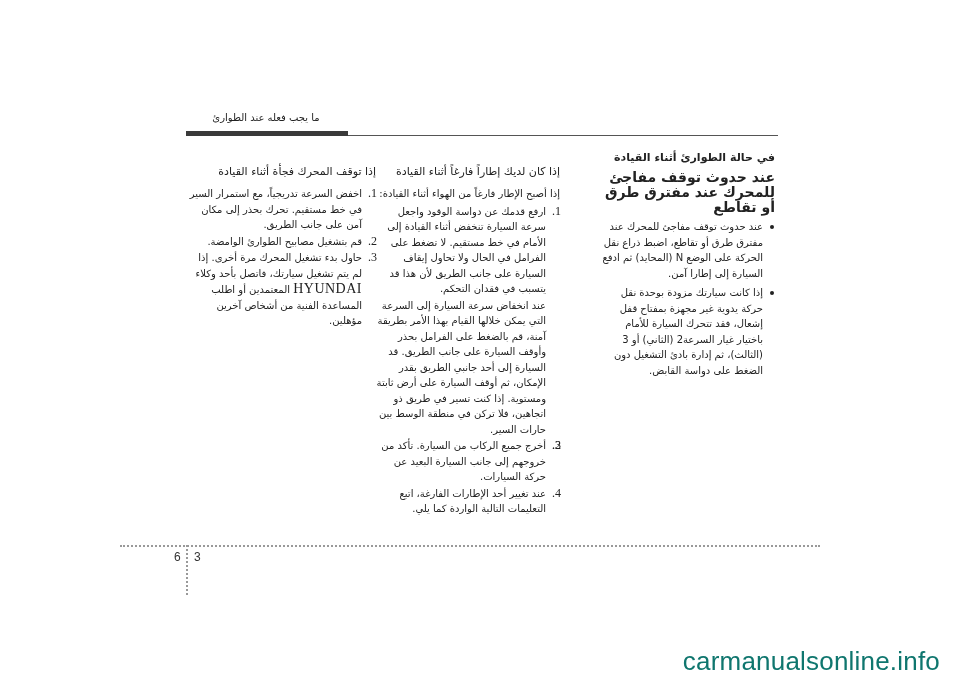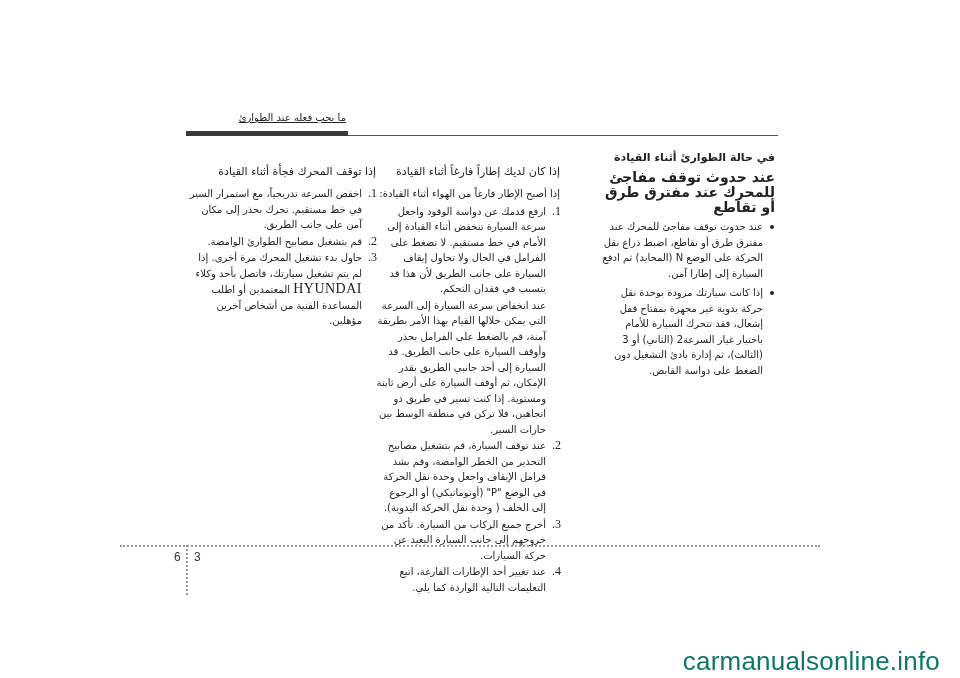--- a/index.html
+++ b/index.html
@@ -2,21 +2,21 @@
 <html><head>
 <meta charset="utf-8">
 <style>
   html, body { margin:0; padding:0; }
   body {
     width:960px; height:678px; background:#ffffff; position:relative; overflow:hidden;
     font-family: "DejaVu Sans", sans-serif; color:#222;
   }
   .header-text {
     position:absolute; left:186px; top:112px; width:160px;
-    font-size:10px; text-align:right; direction:rtl; color:#222;text-decoration:underline;
+    font-size:10px; text-align:center; direction:rtl; color:#222;
   }
   .header-bar {
     position:absolute; left:186px; top:131px; width:162px; height:5px; background:#3a3a3a;
   }
   .header-line {
     position:absolute; left:348px; top:135px; width:430px; height:1px; background:#555;
   }
   .col {
     position:absolute; direction:rtl; text-align:right; font-size:10px; line-height:15.5px; color:#222;
   }
@@ -65,21 +65,21 @@
     <li>إذا كانت سيارتك مزودة بوحدة نقل حركة يدوية غير مجهزة بمفتاح قفل إشعال، فقد تتحرك السيارة للأمام باختيار غيار السرعة2 (الثاني) أو 3 (الثالث)، ثم إدارة بادئ التشغيل دون الضغط على دواسة القابض.</li>
   </ul>
 </div>
 
 <div class="col col-mid">
   <div class="sec-title">إذا كان لديك إطاراً فارغاً أثناء القيادة</div>
   <div class="para">إذا أصبح الإطار فارغاً من الهواء أثناء القيادة:</div>
   <ol class="num">
     <li><span class="n">1.</span><span>ارفع قدمك عن دواسة الوقود واجعل سرعة السيارة تنخفض أثناء القيادة إلى الأمام في خط مستقيم. لا تضغط على الفرامل في الحال ولا تحاول إيقاف السيارة على جانب الطريق لأن هذا قد يتسبب في فقدان التحكم.</span></li>
     <li><span class="n"></span><span>عند انخفاض سرعة السيارة إلى السرعة التي يمكن خلالها القيام بهذا الأمر بطريقة آمنة، قم بالضغط على الفرامل بحذر وأوقف السيارة على جانب الطريق. قد السيارة إلى أحد جانبي الطريق بقدر الإمكان، ثم أوقف السيارة على أرض ثابتة ومستوية. إذا كنت تسير في طريق ذو اتجاهين، فلا تركن في منطقة الوسط بين حارات السير.</span></li>
-    <li><span class="n">2.</span><span>عند توقف السيارة، قم بتشغيل مصابيح التحذير من الخطر الوامضة، وقم بشد فرامل الإيقاف واجعل وحدة نقل الحركة في الوضع "P" (أوتوماتيكي) أو الرجوع إلى الخلف ( وحدة نقل الحركة اليدوية).</span></li>
+    <li><span class="n">2.</span></li>
     <li><span class="n">3.</span><span>أخرج جميع الركاب من السيارة. تأكد من خروجهم إلى جانب السيارة البعيد عن حركة السيارات.</span></li>
     <li><span class="n">4.</span><span>عند تغيير أحد الإطارات الفارغة، اتبع التعليمات التالية الواردة كما يلي.</span></li>
   </ol>
 </div>
 
 <div class="col col-left">
   <div class="sec-title">إذا توقف المحرك فجأة أثناء القيادة</div>
   <ol class="num">
     <li><span class="n">1.</span><span>اخفض السرعة تدريجياً، مع استمرار السير في خط مستقيم. تحرك بحذر إلى مكان آمن على جانب الطريق.</span></li>
     <li><span class="n">2.</span><span>قم بتشغيل مصابيح الطوارئ الوامضة.</span></li>

